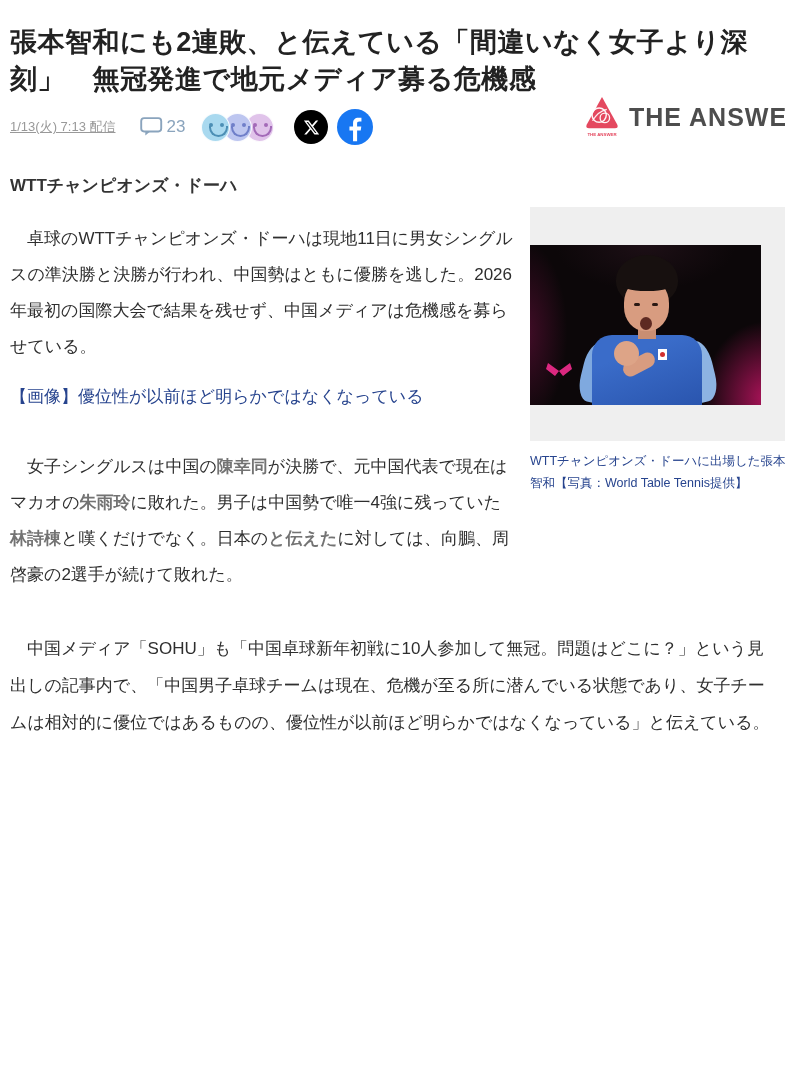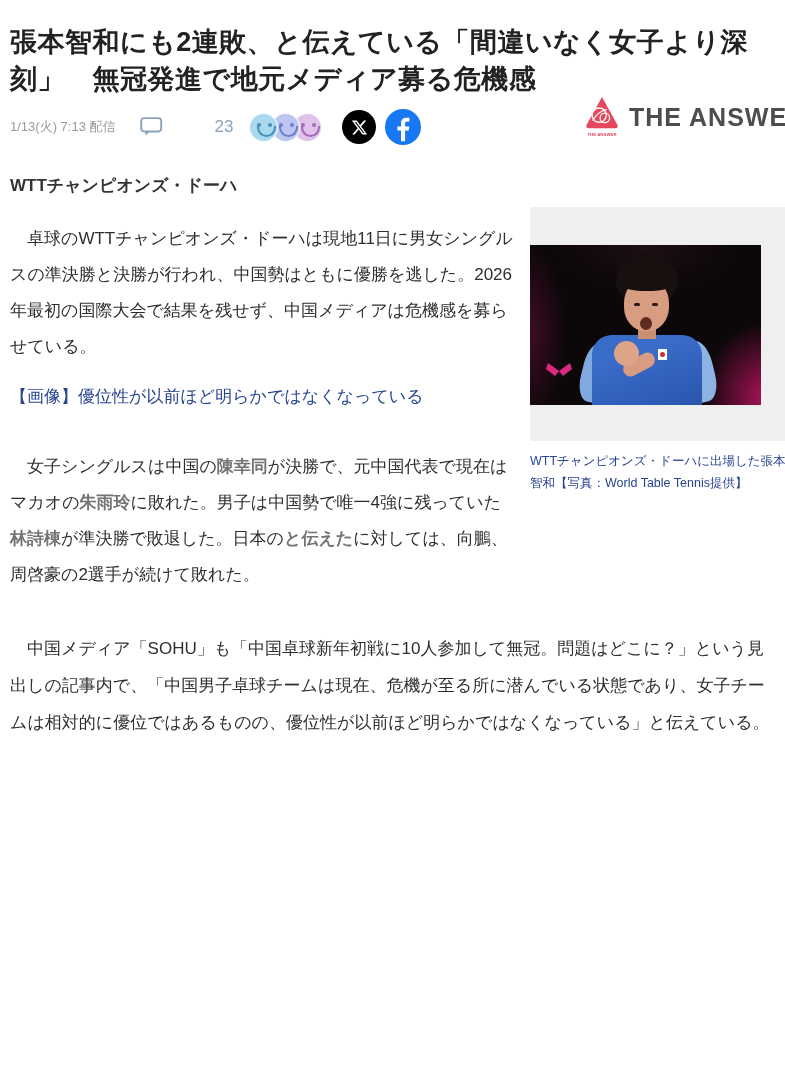--- a/index.html
+++ b/index.html
@@ -23,24 +23,24 @@
     letter-spacing: 0.5px;
   }
 
   
   .meta-row {
     display: flex;
     align-items: center;
     margin: 10px 0 0 10px;
     height: 38px;
   }
-  .date { font-size: 13px; color: #999999; margin-right: 24px; }
+  .date { font-size: 13px; color: #999999; margin-right: 24px; text-decoration: underline; }
   .comment {
     display: flex; align-items: center;
-    color: #8aa4bd; margin-right: 16px; cursor: pointer; gap: 48px;
+    color: #8aa4bd; margin-right: 16px; cursor: pointer;
   }
   .comment-count { font-size: 17px; margin-left: 4px; color: #8aa4bd; }
   .reactions { display: flex; align-items: center; margin-right: 20px; cursor: pointer; }
   .face {
     width: 29px; height: 29px; border-radius: 50%;
     position: relative; border: 1px solid rgba(255,255,255,0.9);
   }
   .face + .face { margin-left: -7px; }
   .face-1 { background: #a9d9ef; color: #4c8fb5; z-index: 3; }
   .face-2 { background: #bdc6f0; color: #6f7fc9; z-index: 2; }
@@ -170,21 +170,21 @@
     <text x="20" y="44" font-size="4.6" fill="#e4485f" text-anchor="middle" font-weight="bold">THE ANSWER</text>
   </svg>
   <span class="publisher-name">THE ANSWER</span>
 </div>
 
 <h2 class="section-heading">WTTチャンピオンズ・ドーハ</h2>
 
 <div class="col-text">
   <p class="para p1">　卓球のWTTチャンピオンズ・ドーハは現地11日に男女シングルスの準決勝と決勝が行われ、中国勢はともに優勝を逃した。2026年最初の国際大会で結果を残せず、中国メディアは危機感を募らせている。</p>
   <p class="image-link">【画像】優位性が以前ほど明らかではなくなっている</p>
-  <p class="para p2"><span>　女子シングルスは中国の</span><span class="inline-link">陳幸同</span><span>が決勝で、元中国代表で現在はマカオの</span><span class="inline-link">朱雨玲</span><span>に敗れた。男子は中国勢で唯一4強に残っていた</span><span class="inline-link">林詩棟</span><span>が準決勝で敗退した。日本の</span><span class="inline-link">と伝えた</span><span>に対しては、向鵬、周啓豪の2選手が続けて敗れた。</span></p>
+  <p class="para p2"><span>　女子シングルスは中国の</span><span class="inline-link">陳幸同</span><span>が決勝で、元中国代表で現在はマカオの</span><span class="inline-link">朱雨玲</span><span>に敗れた。男子は中国勢で唯一4強に残っていた</span><span class="inline-link">林詩棟</span><span>と嘆くだけでなく。日本の</span><span class="inline-link">と伝えた</span><span>に対しては、向鵬、周啓豪の2選手が続けて敗れた。</span></p>
 </div>
 
 <div class="full-text">
   <p class="full-para">　中国メディア「SOHU」も「中国卓球新年初戦に10人参加して無冠。問題はどこに？」という見出しの記事内で、「中国男子卓球チームは現在、危機が至る所に潜んでいる状態であり、女子チームは相対的に優位ではあるものの、優位性が以前ほど明らかではなくなっている」と伝えている。</p>
 </div>
 
 <div class="figure">
   <div class="frame">
     <div class="photo">
       <div class="ph-sleeve-l"></div>

